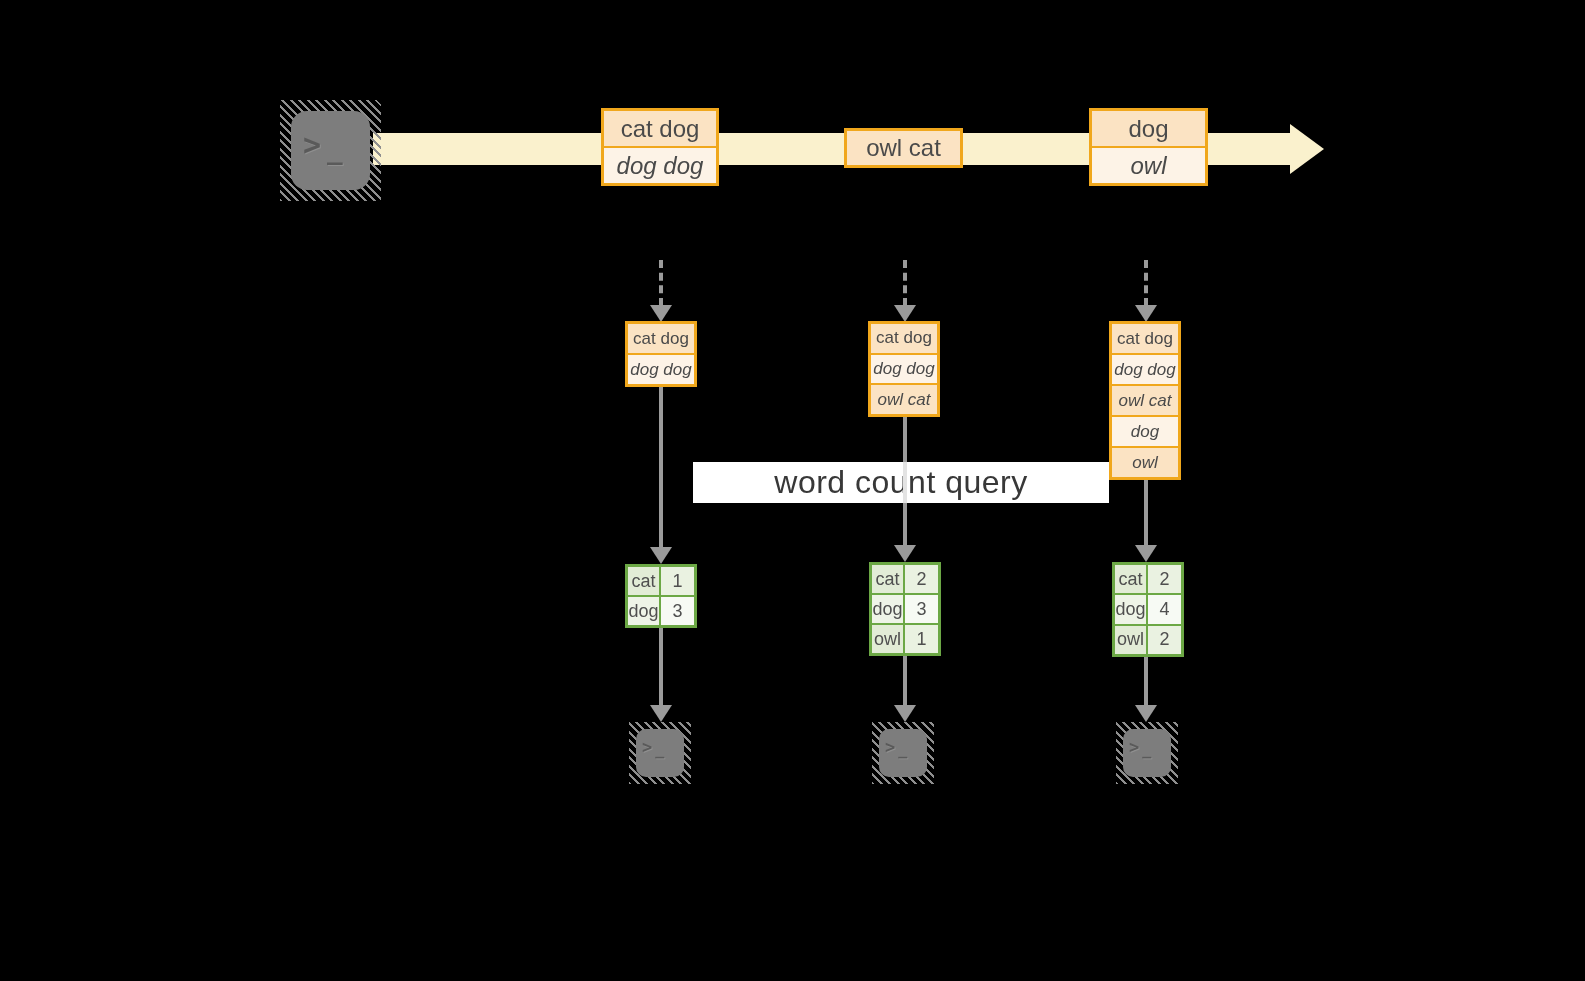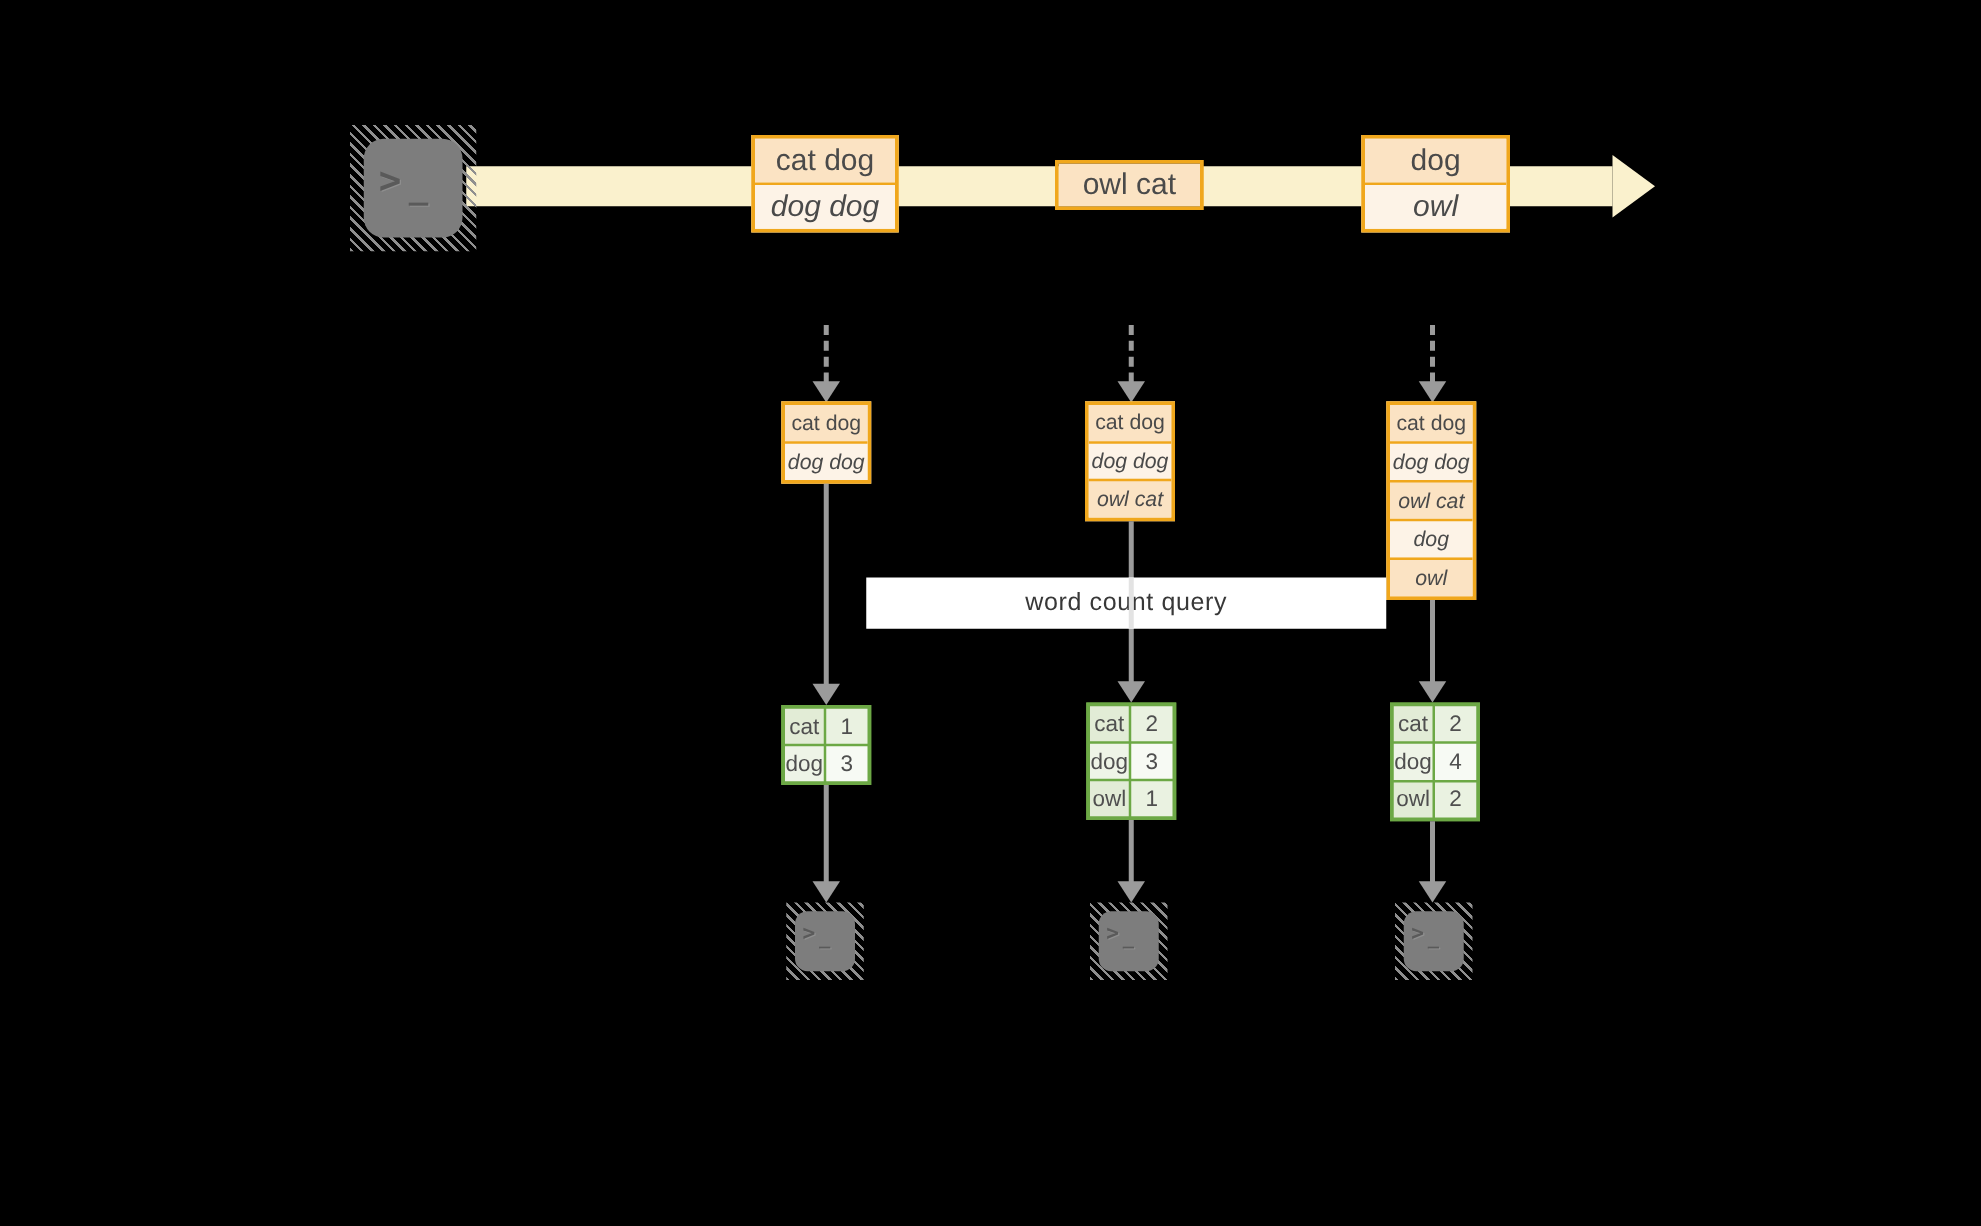--- a/index.html
+++ b/index.html
@@ -116,21 +116,21 @@
 
   
   .query-label {
     position: absolute;
     left: 693px; top: 462px;
     width: 416px; height: 41px;
     background: #ffffff;
     display: flex;
     align-items: center;
     justify-content: center;
-    font-size: 20px;
+    font-size: 32px;
     font-weight: 300;
     color: #383838;
     letter-spacing: 0.5px;
   }
   .label-stripe {
     position: absolute;
     left: 903px; top: 462px;
     width: 4px; height: 41px;
     background: #e3e3e3;
   }

